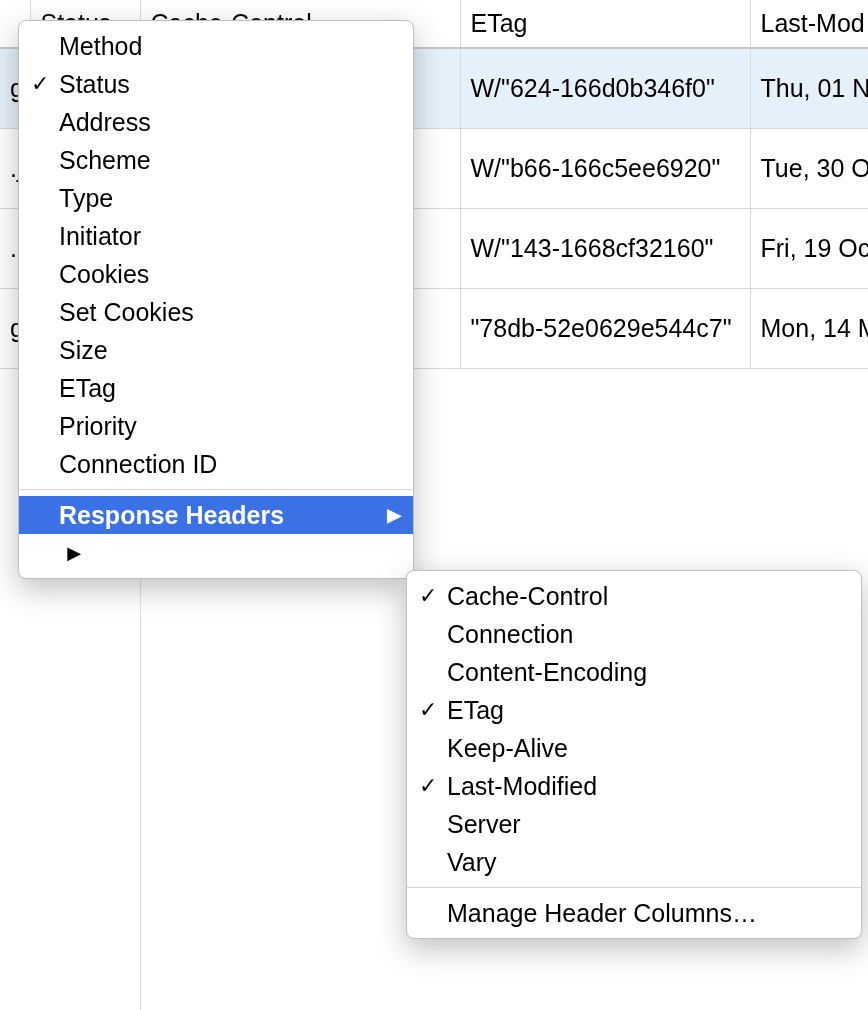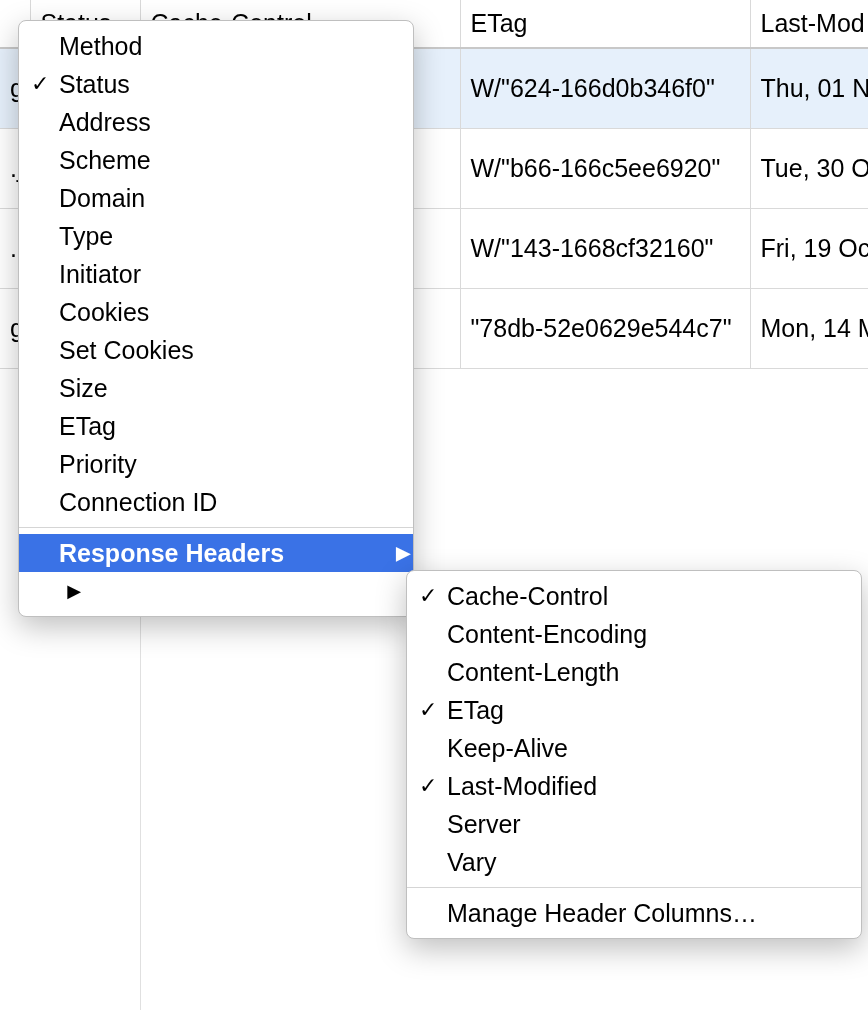--- a/index.html
+++ b/index.html
@@ -64,21 +64,21 @@
       position: absolute;
       background: #fff;
       border: 1px solid #bfbfbf;
       border-radius: 8px;
       box-shadow: 0 10px 30px rgba(0,0,0,0.25);
       padding: 6px 0;
     }
     .context-menu .item {
       display: flex;
       align-items: center;
-      padding: 2px 3px 2px 12px;
+      padding: 2px 12px 2px 12px;
       height: 38px;
       cursor: default;
     }
     .context-menu .item .check {
       width: 28px;
       flex: 0 0 28px;
       text-align: left;
       font-size: 22px;
     }
     .context-menu .item .label {
@@ -170,24 +170,20 @@
     <div class="item">
       <span class="check"></span>
       <span class="label">Address</span>
     </div>
     <div class="item">
       <span class="check"></span>
       <span class="label">Scheme</span>
     </div>
     <div class="item">
       <span class="check"></span>
-      <span class="label">Domain</span>
-    </div>
-    <div class="item">
-      <span class="check"></span>
       <span class="label">Type</span>
     </div>
     <div class="item">
       <span class="check"></span>
       <span class="label">Initiator</span>
     </div>
     <div class="item">
       <span class="check"></span>
       <span class="label">Cookies</span>
     </div>
@@ -223,25 +219,25 @@
     </div>
   </div>
 
 <div id="sub-menu" class="context-menu">
     <div class="item">
       <span class="check">✓</span>
       <span class="label">Cache-Control</span>
     </div>
     <div class="item">
       <span class="check"></span>
+      <span class="label">Connection</span>
+    </div>
+    <div class="item">
+      <span class="check"></span>
       <span class="label">Content-Encoding</span>
-    </div>
-    <div class="item">
-      <span class="check"></span>
-      <span class="label">Content-Length</span>
     </div>
     <div class="item">
       <span class="check">✓</span>
       <span class="label">ETag</span>
     </div>
     <div class="item">
       <span class="check"></span>
       <span class="label">Keep-Alive</span>
     </div>
     <div class="item">

